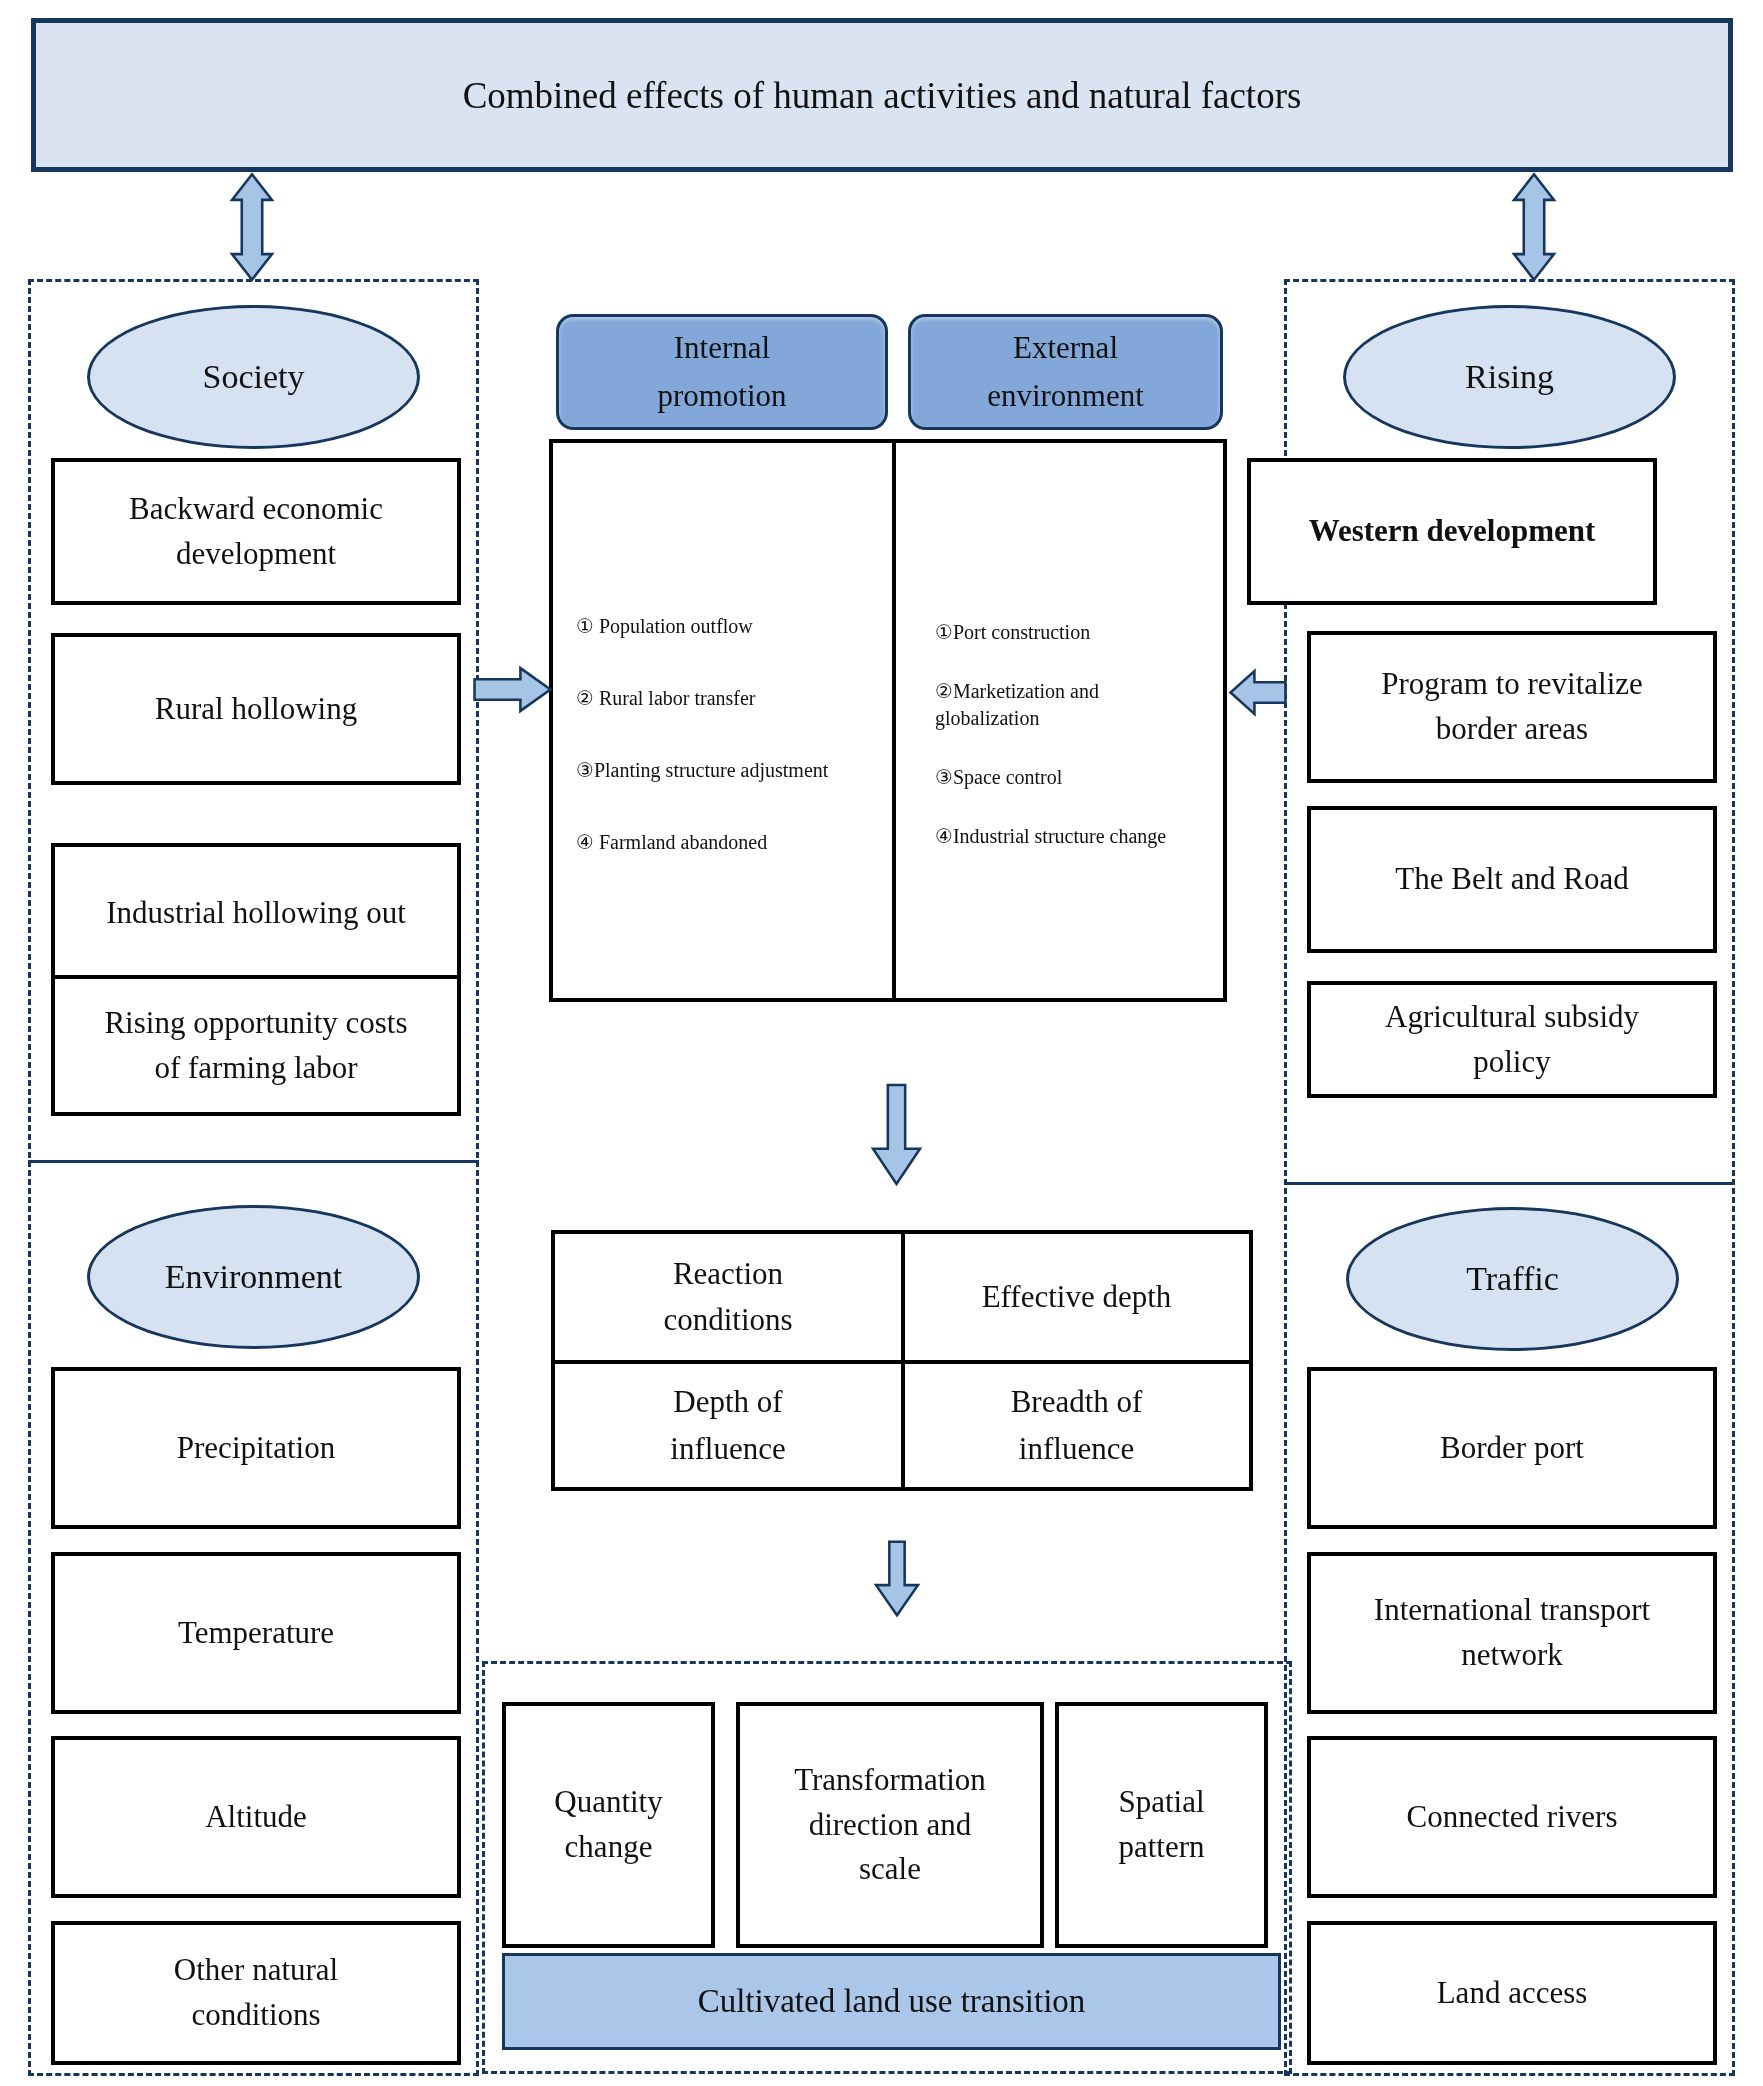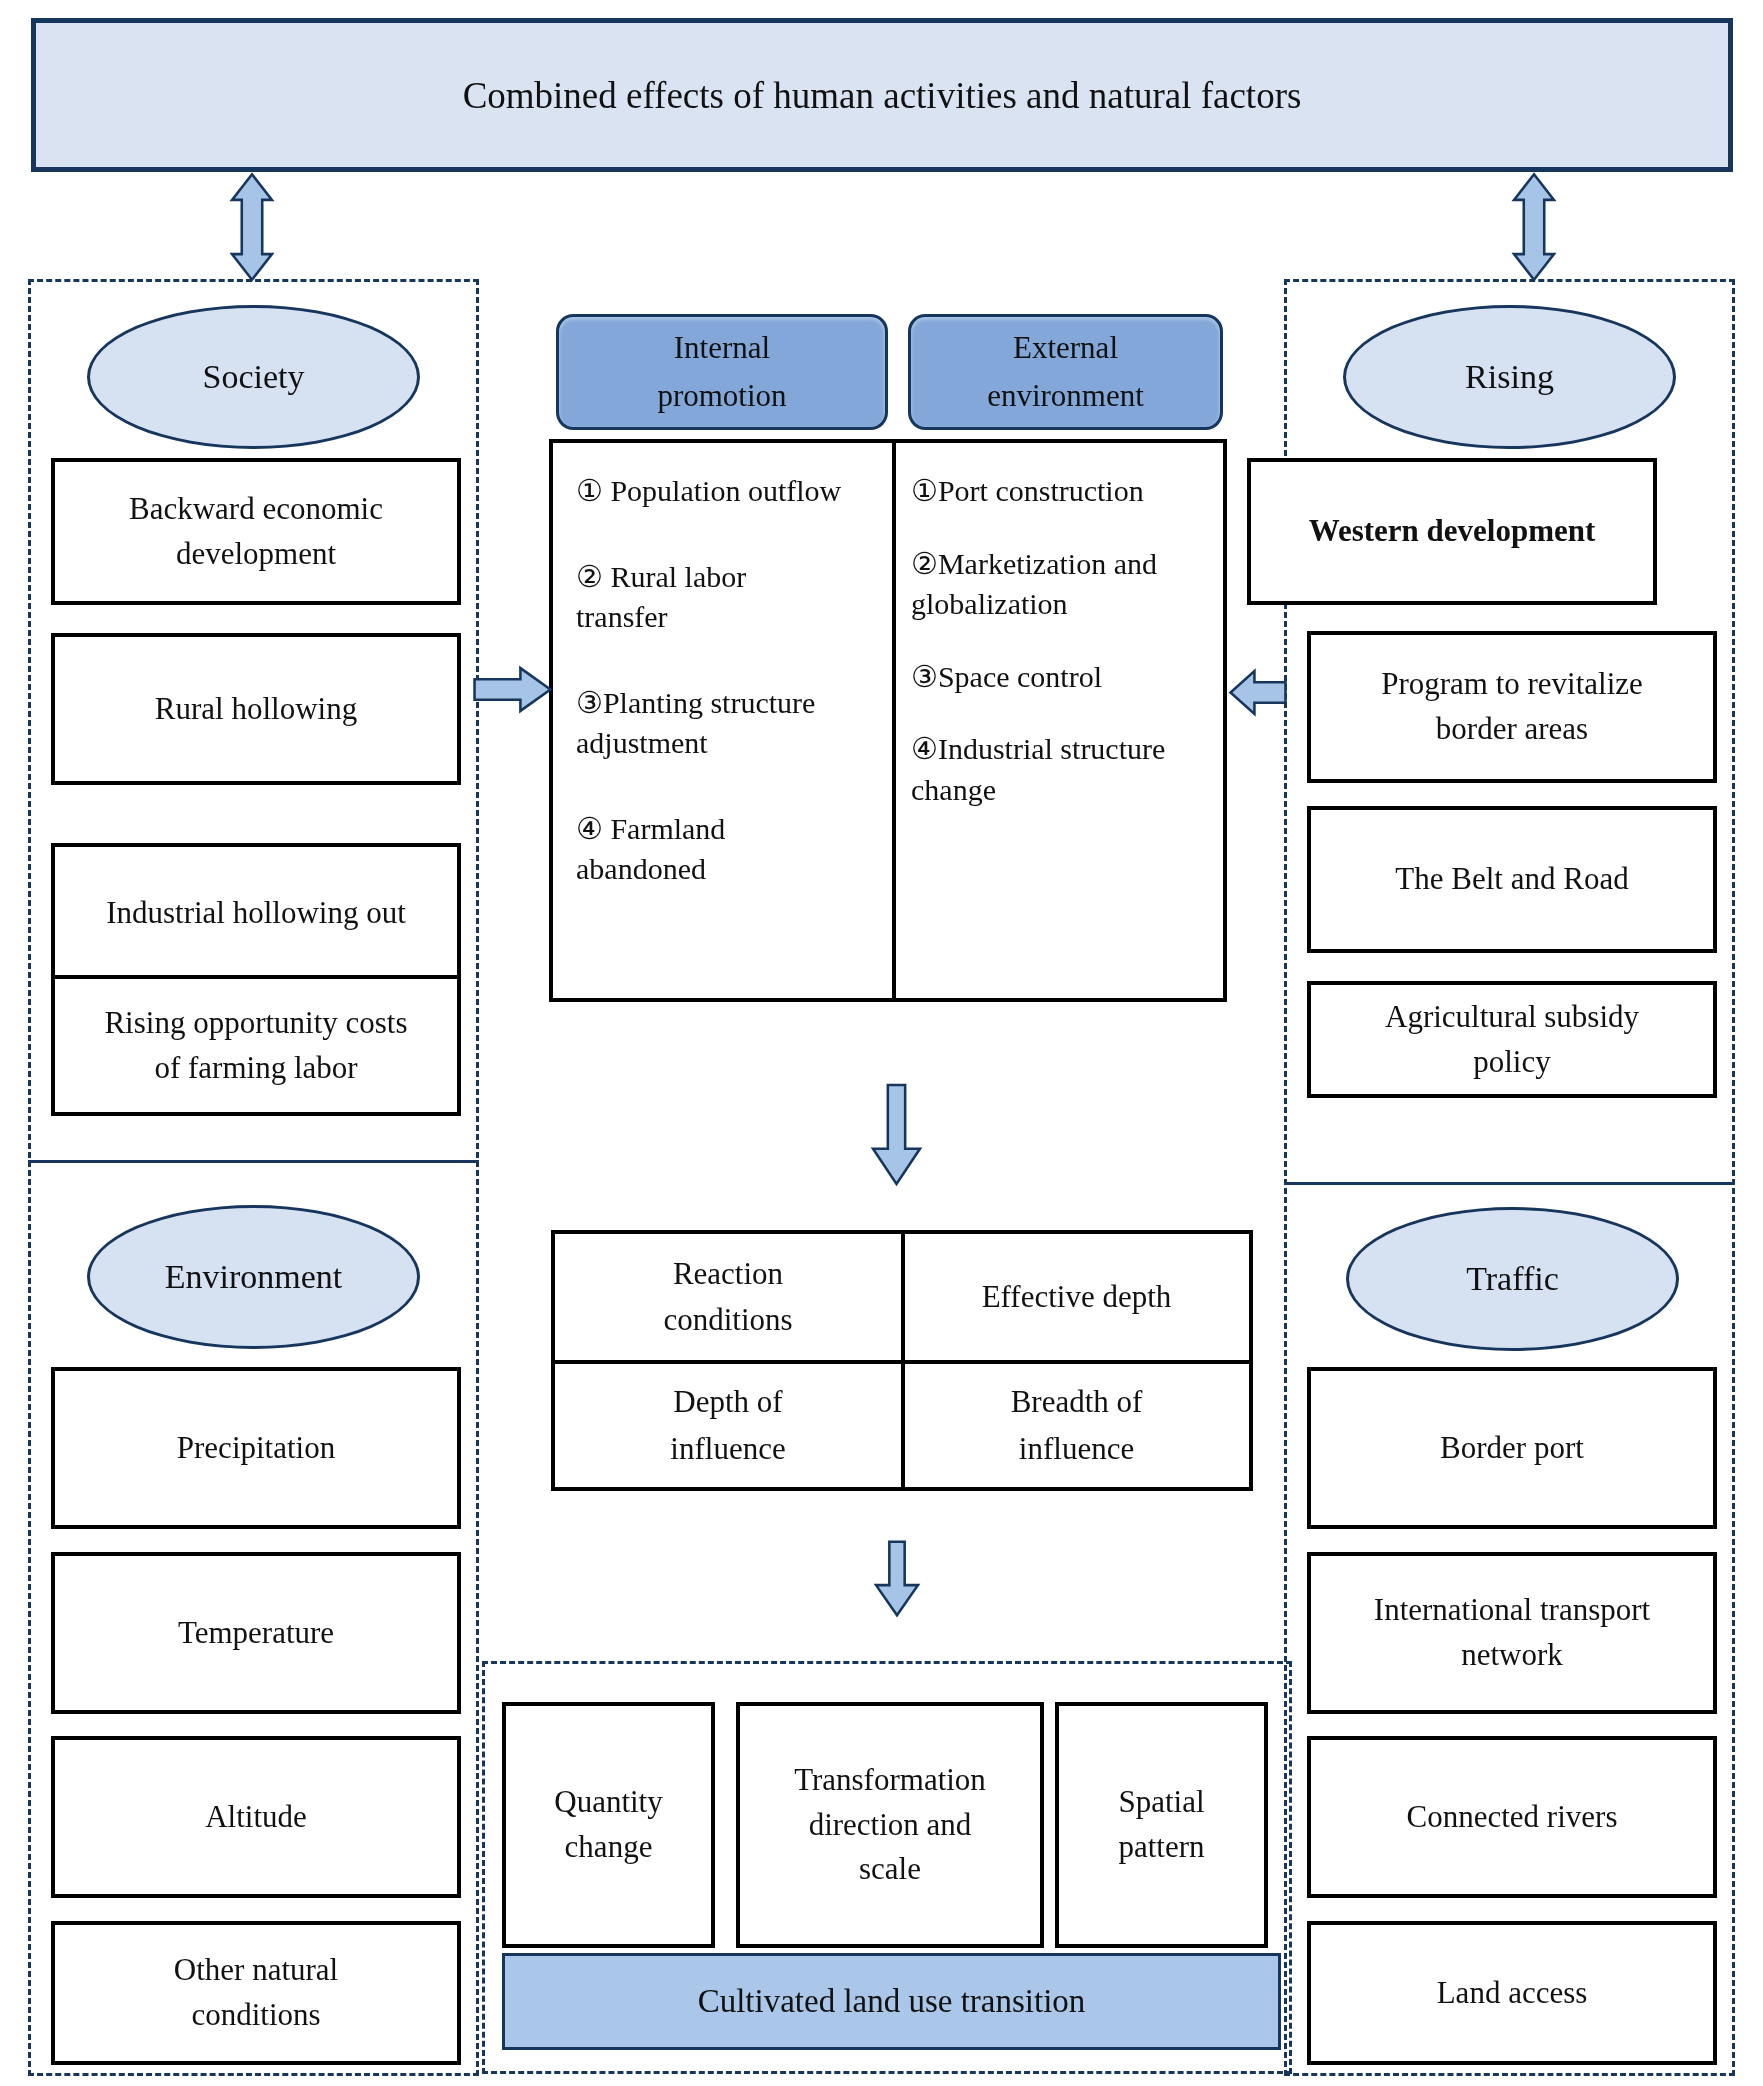--- a/index.html
+++ b/index.html
@@ -14,21 +14,21 @@
   .banner{background:var(--banner_fill);border:5.1px solid var(--navy);display:flex;align-items:center;justify-content:center;text-align:center;font-size:37px;box-sizing:border-box;}
   .dashed{border:3.6px dashed var(--navy);box-sizing:border-box;background:transparent;}
   .divider{border-top:3.6px solid var(--navy);height:0;}
   .ellipse{background:var(--ellipse_fill);border:3.6px solid var(--navy);border-radius:50%;display:flex;align-items:center;justify-content:center;text-align:center;font-size:34px;box-sizing:border-box;}
   .box{background:#ffffff;border:4.1px solid var(--box_border);display:flex;align-items:center;justify-content:center;text-align:center;font-size:31px;line-height:1.45;padding:0 36px;box-sizing:border-box;}
   .hdr{background:var(--header_fill);border:3.1px solid var(--navy);border-radius:17.4px;display:flex;align-items:center;justify-content:center;text-align:center;font-size:31px;line-height:1.55;padding:0 56px;box-sizing:border-box;box-shadow:inset 0 2.1px 4.1px rgba(255,255,255,.45);}
   .ctable,.mtable{background:#ffffff;border:4.1px solid var(--box_border);box-sizing:border-box;}
   .ctable > *,.mtable > *{position:absolute;}
   .vline{top:0;bottom:0;width:3.6px;background:var(--box_border);}
   .hline{left:0;right:0;height:3.6px;background:var(--box_border);}
-  .listcell{display:flex;flex-direction:column;font-size:30px;line-height:1.35;box-sizing:border-box;text-align:left;}
+  .listcell{display:flex;flex-direction:column;font-size:20px;line-height:1.35;box-sizing:border-box;text-align:left;justify-content:center;}
   .listcell p{margin:0;}
   .mcell{display:flex;align-items:center;justify-content:center;text-align:center;font-size:31px;line-height:1.5;padding:0 69px;box-sizing:border-box;}
   .obanner{background:var(--outcome_banner_fill);border:3.6px solid var(--navy);display:flex;align-items:center;justify-content:center;text-align:center;font-size:33px;box-sizing:border-box;}
   svg.icon{overflow:visible;}
   svg.icon polygon{fill:var(--arrow_fill);stroke:var(--navy);stroke-width:5;stroke-linejoin:miter;}
 </style>
 </head>
 <body>
 
 <div class="stage">
@@ -84,21 +84,21 @@
   <div class="hdr" style="left:908px;top:314px;width:315px;height:116px;">External environment</div>
 
   <div class="ctable" style="left:549px;top:439px;width:678px;height:563px;">
     <div class="vline" style="left:339px;"></div>
     <div class="listcell" style="left:0;top:0;width:339px;height:100%;padding:28px 50px 0 23px;gap:45px;">
       <p>① Population outflow</p>
       <p>② Rural labor transfer</p>
       <p>③Planting structure adjustment</p>
       <p>④ Farmland abandoned</p>
     </div>
-    <div class="listcell" style="left:343px;top:0;right:0;height:100%;padding:28px 49px 0 15px;gap:32px;">
+    <div class="listcell" style="left:343px;top:0;right:0;height:100%;padding:28px 49px 0 39px;gap:32px;">
       <p>①Port construction</p>
       <p>②Marketization and globalization</p>
       <p>③Space control</p>
       <p>④Industrial structure change</p>
     </div>
   </div>
 
   <svg class="icon" style="left:871px;top:1083px;" width="51" height="103" viewBox="0 0 100 200">
     <polygon points="33,3 67,3 67,128 96,128 50,197 4,128 33,128"></polygon>
   </svg>

